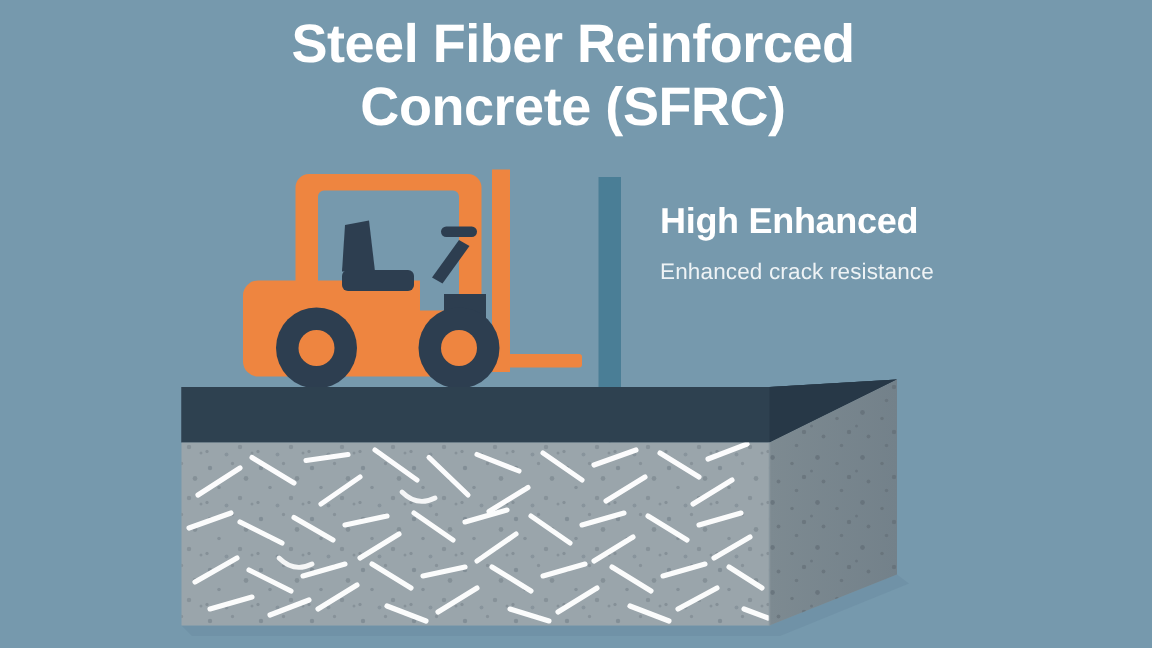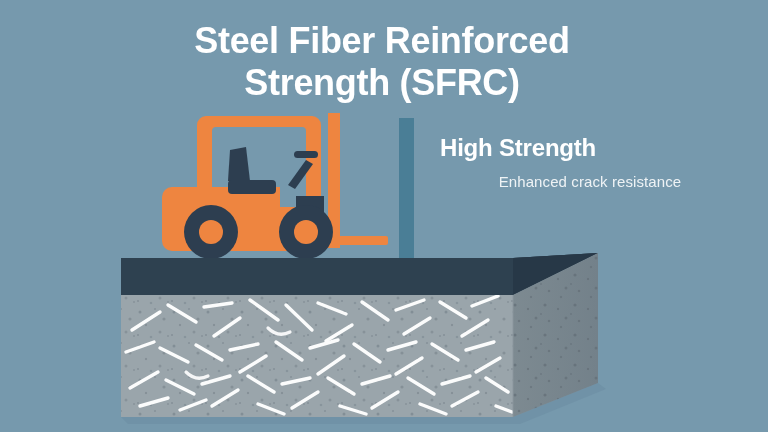--- a/index.html
+++ b/index.html
@@ -14,21 +14,21 @@
     overflow: hidden;
     background: #7699ad;
     font-family: "Liberation Sans", sans-serif;
     user-select: none;
   }
 
   
   #title-block {
     position: absolute;
     left: 0;
-    top: 20px;
+    top: 8px;
     width: 764px;
     text-align: center;
     line-height: 1.16;
   }
   #title-block .tline {
     display: block;
     color: #ffffff;
     font-size: 36px;
     font-weight: bold;
     letter-spacing: -0.3px;
@@ -50,21 +50,21 @@
     letter-spacing: -0.2px;
   }
   #callout .sub-line {
     display: block;
     color: rgba(255,255,255,0.88);
     font-size: 15px;
     font-weight: normal;
     line-height: 1.38;
     letter-spacing: 0.1px;
   }
-  #callout .sub-wrap { margin-top: 9px; text-align: center; }
+  #callout .sub-wrap { margin-top: 9px; }
 
   
   #art {
     position: absolute;
     left: 0;
     top: 0;
     width: 768px;
     height: 432px;
   }
 </style>
@@ -208,23 +208,23 @@
 
       <path d="M513 295 L598 253 L598 383 L513 417 Z" fill="url(#sideShade)"></path>
       <path d="M513 295 L598 253 L598 383 L513 417 Z" fill="url(#speckSide)"></path>
 
       <line x1="513" y1="295" x2="513" y2="417" stroke="#8b979e" stroke-width="1.2" opacity="0.7"></line>
     </g>
   </svg>
 
   <div id="title-block">
     <span class="tline">Steel Fiber Reinforced</span>
-    <span class="tline">Strength (SFRC)</span>
+    <span class="tline">Concrete (SFRC)</span>
   </div>
 
   <div id="callout">
-    <span class="head-line">High Strength</span>
+    <span class="head-line">High Enhanced</span>
     <div class="sub-wrap">
       <span class="sub-line">Enhanced crack resistance</span>
     </div>
   </div>
 
 </div>
 
 </body></html>

